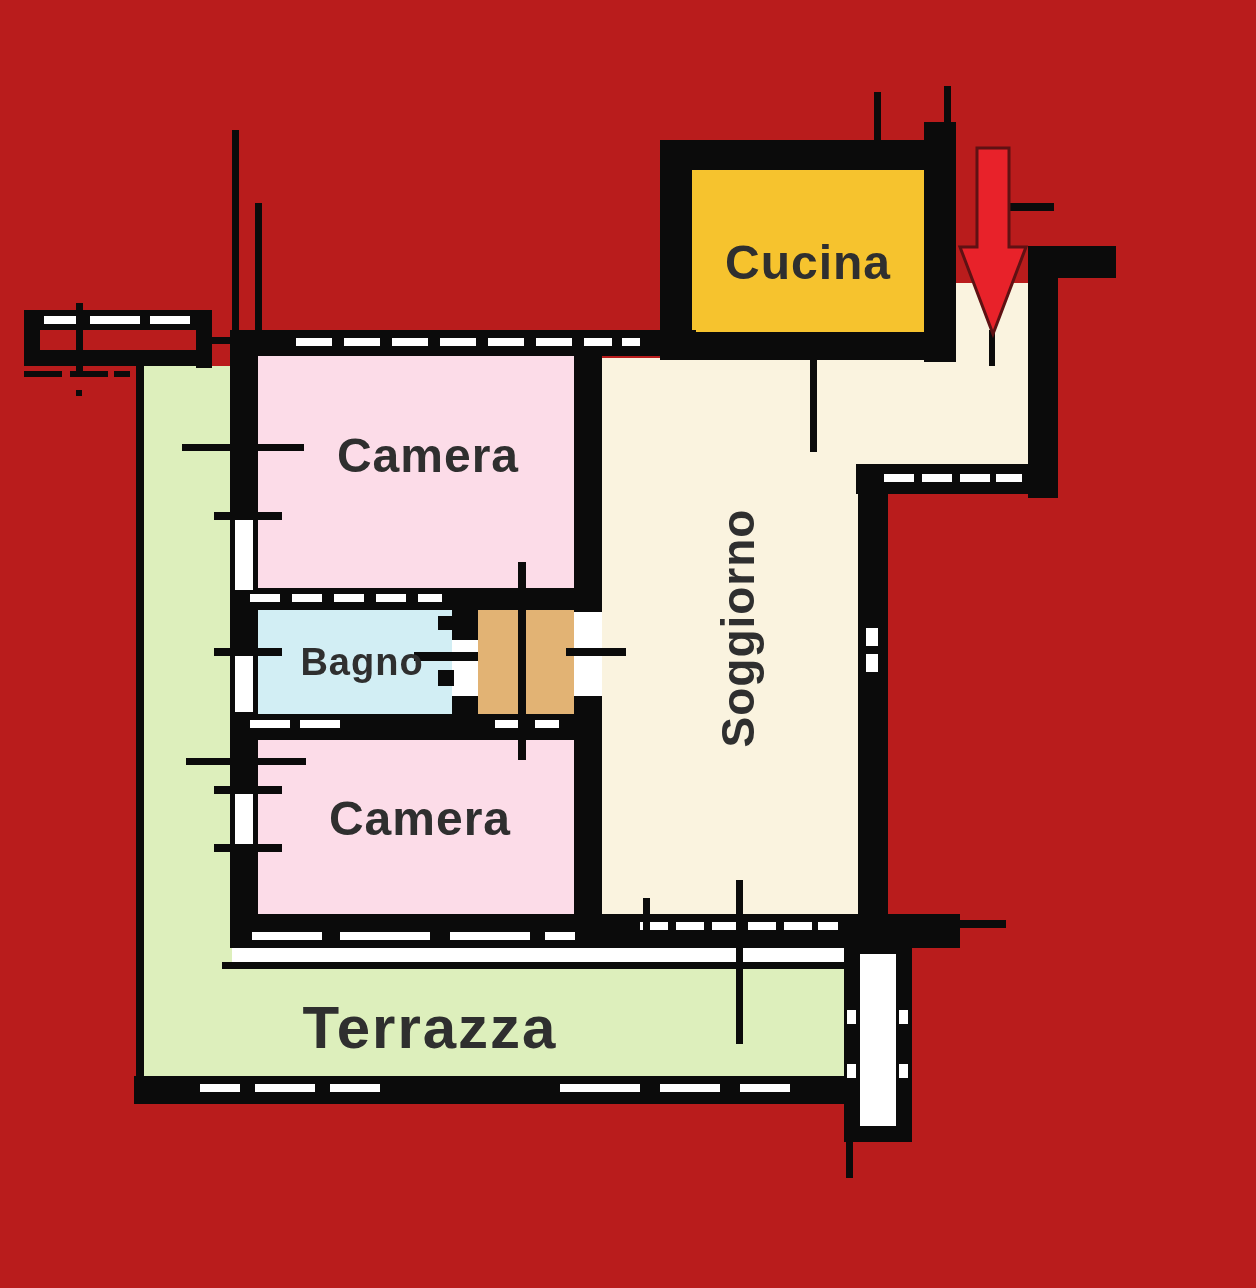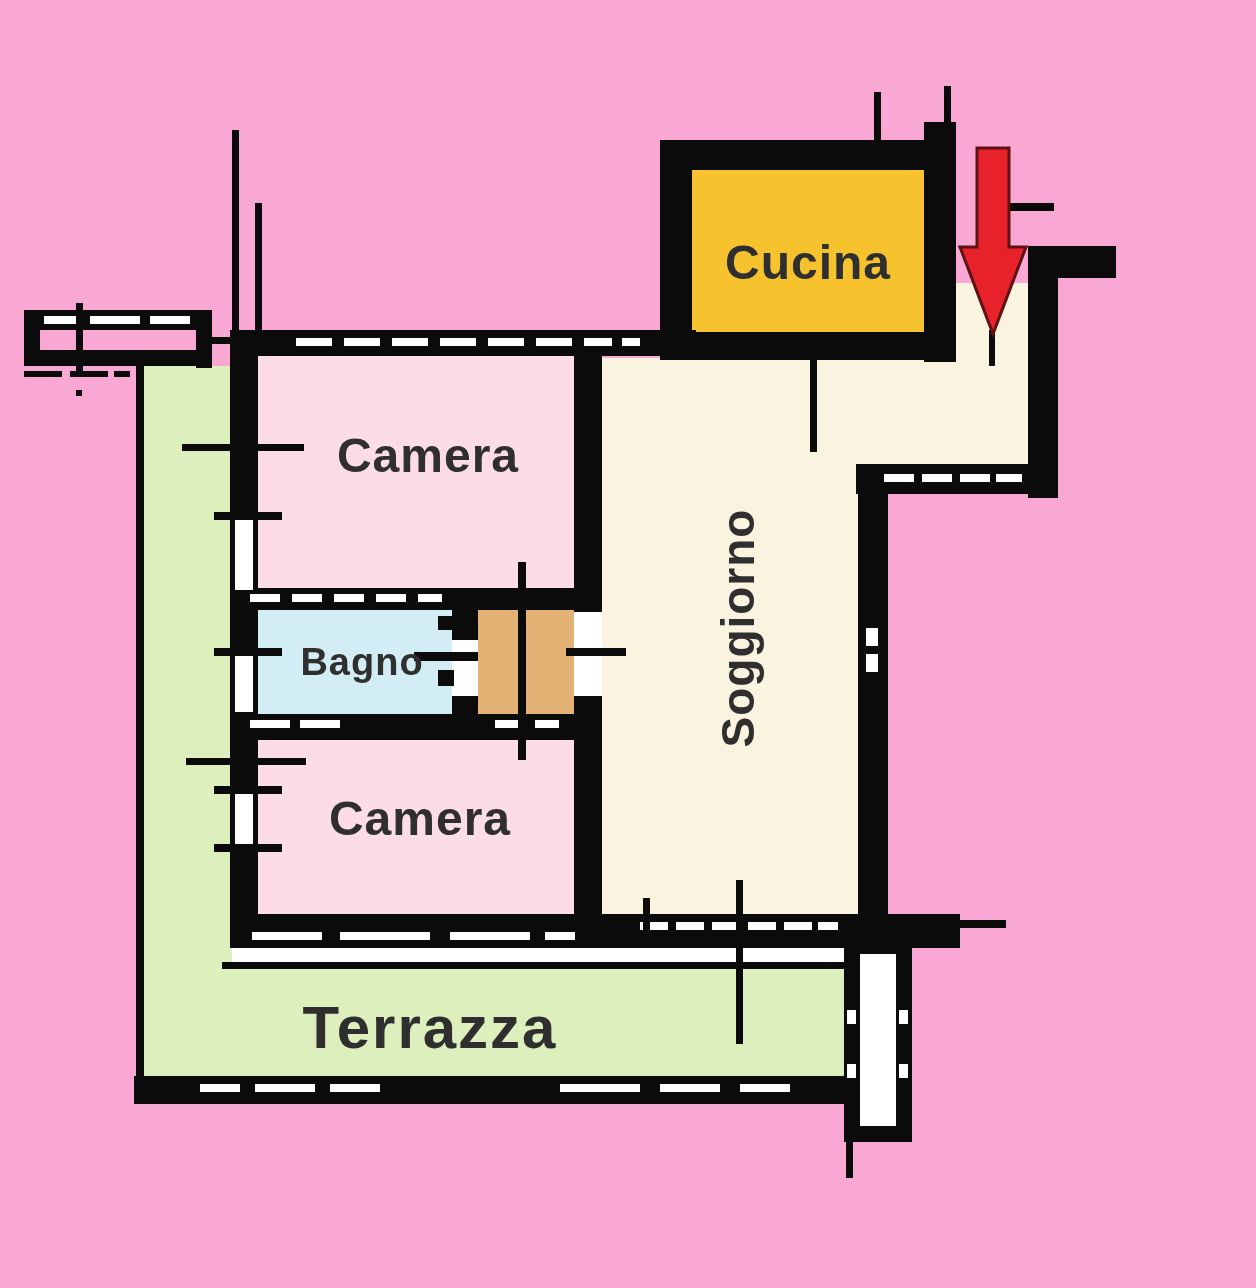--- a/index.html
+++ b/index.html
@@ -1,16 +1,16 @@
 <!DOCTYPE html>
 <html><head>
 <meta charset="utf-8">
 <style>
   html,body{margin:0;padding:0;background:#ffffff;}
-  .stage{width:1256px;height:1288px;position:relative;background:#f9a8d4;overflow:hidden;}
+  .stage{width:1256px;height:1288px;position:relative;background:#b91c1c;overflow:hidden;}
   svg{display:block;}
   text{font-family:"Liberation Sans","DejaVu Sans",sans-serif;font-weight:700;letter-spacing:1px;}
   .lbl-big{font-size:48px;}
   .lbl-mid{font-size:38px;}
   .lbl-huge{font-size:60px;letter-spacing:2px;}
   .lbl-rot{font-size:46px;}
 </style>
 </head>
 <body>
 

